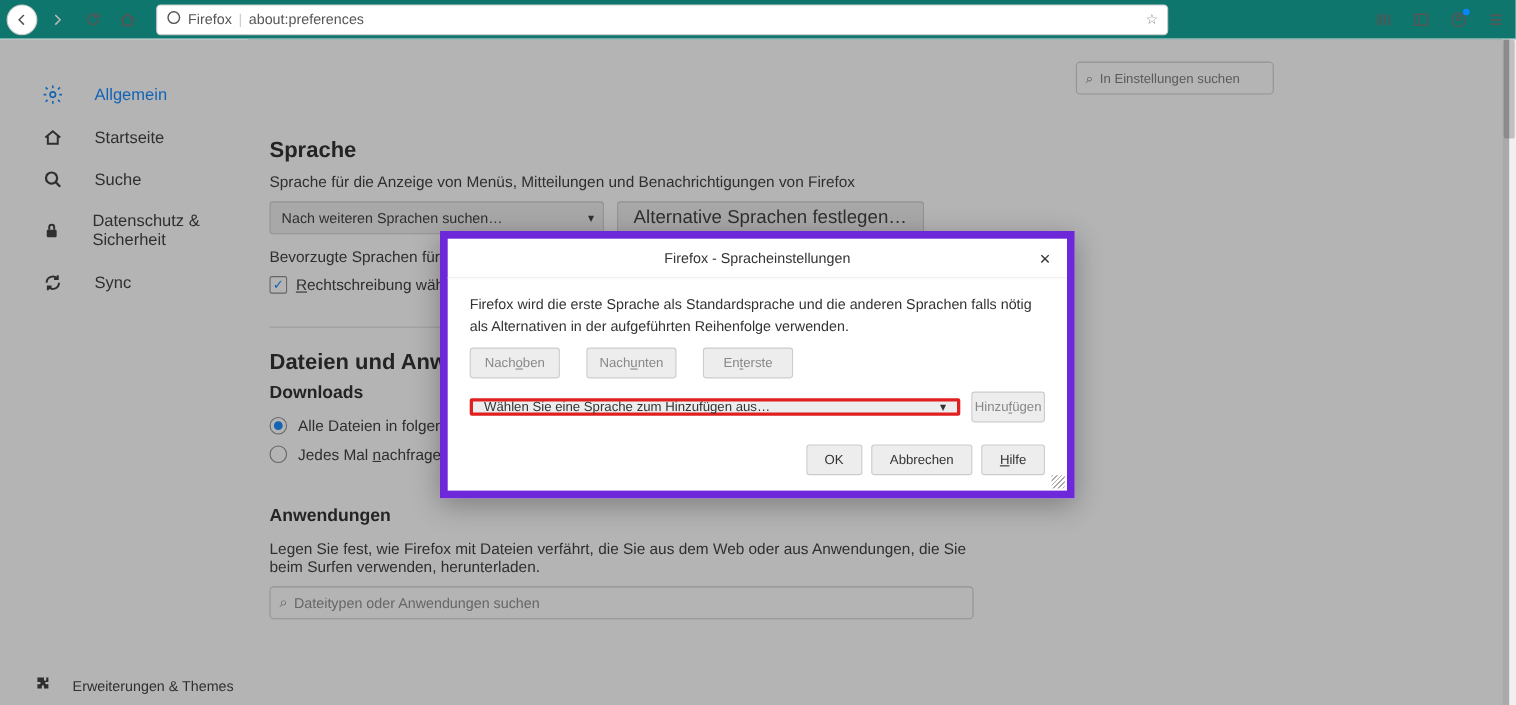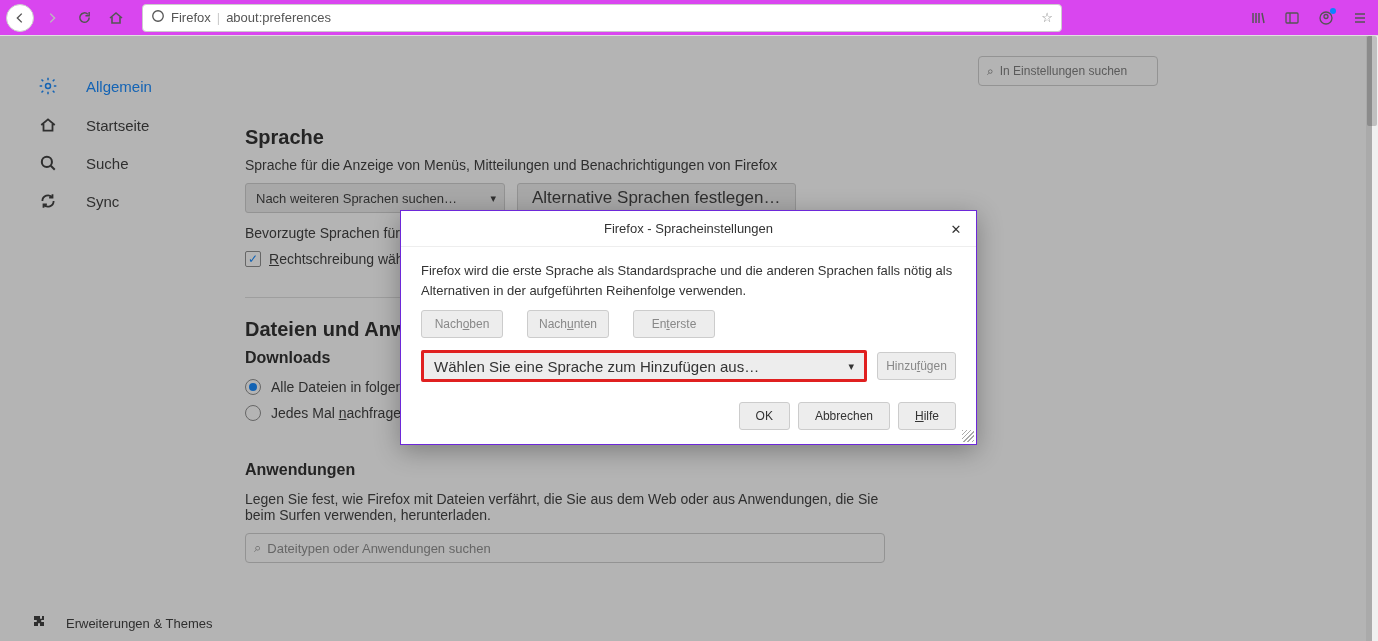--- a/index.html
+++ b/index.html
@@ -1,19 +1,19 @@
 <!DOCTYPE html>
 <html><head>
 <meta charset="utf-8">
 <style>
 * { box-sizing: border-box; margin: 0; padding: 0; font-family: -apple-system, BlinkMacSystemFont, "Segoe UI", Arial, sans-serif; }
 body { width: 1378px; height: 641px; overflow: hidden; background: #fff; position: relative; }
 
 
-.toolbar { height: 36px; background: #d946ef; border-bottom: 1px solid #e0e0e0; display: flex; align-items: center; padding: 0 6px; gap: 4px; }
+.toolbar { height: 36px; background: #0f766e; border-bottom: 1px solid #e0e0e0; display: flex; align-items: center; padding: 0 6px; gap: 4px; }
 .nav-btn { width: 28px; height: 28px; border-radius: 50%; border: 1px solid #ccc; background: #fff; display: flex; align-items: center; justify-content: center; color: #555; cursor: pointer; }
 .nav-flat { width: 28px; height: 28px; display: flex; align-items: center; justify-content: center; color: #555; cursor: pointer; }
 .url-bar { flex: 0 0 920px; height: 28px; border: 1px solid #ccc; border-radius: 4px; background: #fff; display: flex; align-items: center; padding: 0 8px; margin-left: 8px; gap: 6px; font-size: 13px; color: #555; }
 .url-bar .url-text { flex: 1; }
 .url-bar .star { color: #888; }
 .toolbar-right { margin-left: auto; display: flex; gap: 10px; align-items: center; color: #555; }
 .toolbar-right .icon-btn { width: 24px; height: 24px; display:flex; align-items:center; justify-content:center; cursor:pointer; position:relative;}
 .notif-dot { position:absolute; top:2px; right:2px; width:6px; height:6px; background:#0a84ff; border-radius:50%;}
 
 
@@ -42,32 +42,32 @@
 
 h3.sub { font-size:16px; font-weight:700; color:#222; margin-bottom:12px;}
 .radio-row { display:flex; align-items:center; gap:10px; font-size:14px; color:#333; margin-bottom:10px;}
 .radio { width:16px; height:16px; border:1px solid #888; border-radius:50%; display:flex; align-items:center; justify-content:center;}
 .radio.on::after { content:""; width:8px; height:8px; background:#0a84ff; border-radius:50%;}
 
 .app-search { width:640px; height:30px; border:1px solid #ccc; border-radius:4px; display:flex; align-items:center; gap:6px; padding:0 8px; font-size:13px; color:#888; background:#fff; margin-top:10px;}
 
 
 .overlay { position:absolute; top:36px; left:0; right:6px; bottom:0; background:rgba(40,40,40,0.35); z-index:10; }
-.dialog { position:absolute; top:210px; left:400px; width:577px; background:#fff; border:1px solid #6d28d9; box-shadow:0 6px 24px rgba(0,0,0,0.3); z-index:20; }
+.dialog { position:absolute; top:210px; left:400px; width:577px; background:#fff; border:7px solid #6d28d9; box-shadow:0 6px 24px rgba(0,0,0,0.3); z-index:20; }
 .dialog-title { height:36px; display:flex; align-items:center; justify-content:center; font-size:13px; color:#333; position:relative; border-bottom:1px solid #eee;}
 .dialog-close { position:absolute; right:10px; top:8px; width:20px; height:20px; display:flex; align-items:center; justify-content:center; cursor:pointer; color:#333;}
 .dialog-body { padding:14px 20px 10px 20px;}
 .dialog-desc { font-size:13px; color:#333; line-height:1.5; margin-bottom:10px;}
 .lang-list { width:450px; height:120px; border:1px solid #ccc; background:#fff; }
 .lang-item { height:22px; display:flex; align-items:center; padding:0 10px; font-size:13px; color:#fff; background:#1a73e8;}
 .dialog-row { display:flex; gap:10px; align-items:flex-start;}
 .side-btns { display:flex; flex-direction:row; gap:24px;}
 .dbtn { width:82px; height:28px; background:#ededed; border:1px solid #ccc; border-radius:3px; font-size:12px; color:#888; display:flex; align-items:center; justify-content:center; cursor:default;}
 .add-row { display:flex; gap:10px; margin-top:12px; align-items:center;}
-.add-dd { flex:0 0 446px; height:32px; border:3px solid #e02020; border-radius:2px; display:flex; align-items:center; padding:0 28px 0 10px; font-size:15px; color:#333; position:relative; cursor:pointer; background:#ededed;}
+.add-dd { flex:0 0 446px; height:16px; border:3px solid #e02020; border-radius:2px; display:flex; align-items:center; padding:0 28px 0 10px; font-size:12px; color:#333; position:relative; cursor:pointer; background:#ededed;}
 .add-dd::after { content:"▾"; position:absolute; right:10px; font-size:11px;}
 .dialog-footer { display:flex; justify-content:flex-end; gap:8px; padding:10px 20px 14px;}
 .fbtn { height:28px; padding:0 16px; background:#ededed; border:1px solid #ccc; border-radius:3px; font-size:12px; color:#333; display:flex; align-items:center; cursor:pointer;}
 .resize-grip { position:absolute; right:2px; bottom:2px; width:12px; height:12px; background:repeating-linear-gradient(135deg,#aaa,#aaa 1px,transparent 1px,transparent 3px);}
 .scrollbar-track { position:absolute; right:0; top:36px; bottom:0; width:12px; background:#f0f0f0;}
 .scrollbar-thumb { position:absolute; top:0; right:1px; width:10px; height:90px; background:#c0c0c0; border-radius:2px;}
 .underline-letter { text-decoration: underline; }
 </style>
 </head>
 <body>
@@ -153,20 +153,29 @@
           <svg width="18" height="18" viewBox="0 0 16 16">
             <circle cx="7" cy="7" r="4.5" fill="none" stroke="currentColor" stroke-width="1.8"></circle>
             <line x1="10.5" y1="10.5" x2="14" y2="14" stroke="currentColor" stroke-width="1.8"></line>
           </svg>
         </span>
       <span>Suche</span>
     </div>
     <div class="side-item">
       <span class="side-icon">
           <svg width="18" height="18" viewBox="0 0 16 16">
+            <rect x="4" y="7" width="8" height="6" rx="1" fill="currentColor"></rect>
+            <path d="M6 7V5a2 2 0 0 1 4 0v2" fill="none" stroke="currentColor" stroke-width="1.6"></path>
+          </svg>
+        </span>
+      <span class="side-multi">Datenschutz &amp; Sicherheit</span>
+    </div>
+    <div class="side-item">
+      <span class="side-icon">
+          <svg width="18" height="18" viewBox="0 0 16 16">
             <path d="M13 8a5 5 0 0 1-9 3M3 8a5 5 0 0 1 9-3M12 2v3h-3M4 14v-3h3" fill="none" stroke="currentColor" stroke-width="1.6"></path>
           </svg>
         </span>
       <span>Sync</span>
     </div>
     <div class="side-footer">
       <span><svg width="16" height="16" viewBox="0 0 16 16">
             <path d="M6 2h4v2a1 1 0 0 0 2 0V2h2v4h-2a1 1 0 0 0 0 2h2v4h-4v-2a1 1 0 0 0-2 0v2H4V8h2a1 1 0 0 0 0-2H4V2h2z" fill="currentColor"></path>
           </svg></span>
       <span>Erweiterungen &amp; Themes</span>
@@ -177,21 +186,21 @@
     <div class="search-row">
       <div class="search-box">
         <span>⌕</span>
         <span>In Einstellungen suchen</span>
       </div>
     </div>
 
     <h2 class="section">Sprache</h2>
     <div class="desc">Sprache für die Anzeige von Menüs, Mitteilungen und Benachrichtigungen von Firefox</div>
     <div class="row-controls">
-      <div class="dropdown" style="width:260px">
+      <div class="dropdown" style="width:304px">
           <span>Nach weiteren Sprachen suchen…</span>
         </div>
       <div class="btn">
           <span>Alternative Sprachen festlegen…</span>
         </div>
     </div>
     <div class="desc">Bevorzugte Sprachen für di</div>
     <div class="check-row">
       <span class="check">✓</span>
       <span><span class="underline-letter">R</span><span>echtschreibung währ</span></span>

